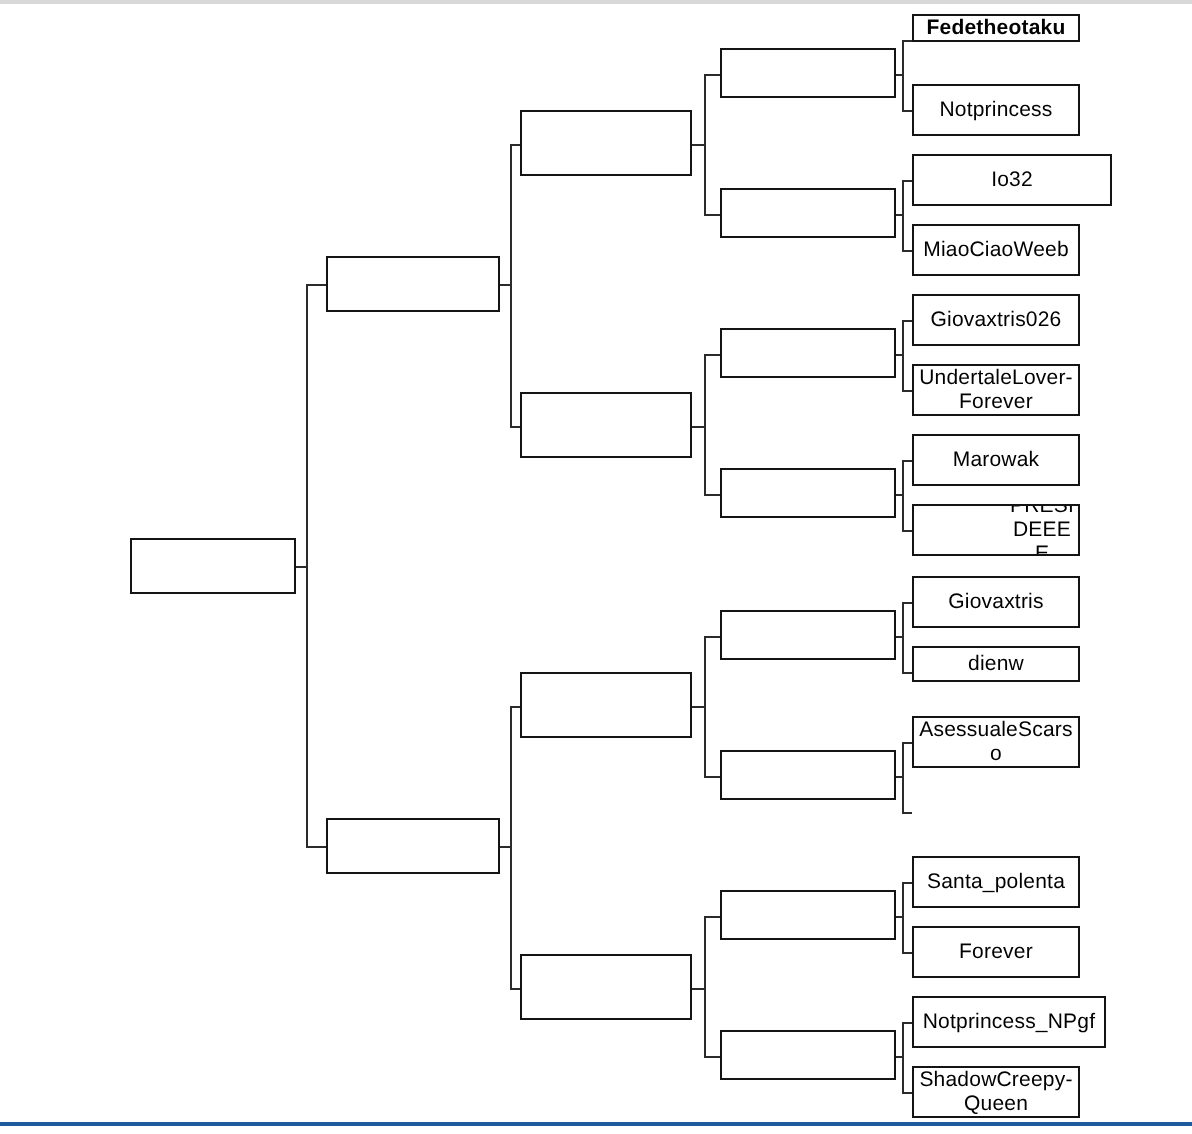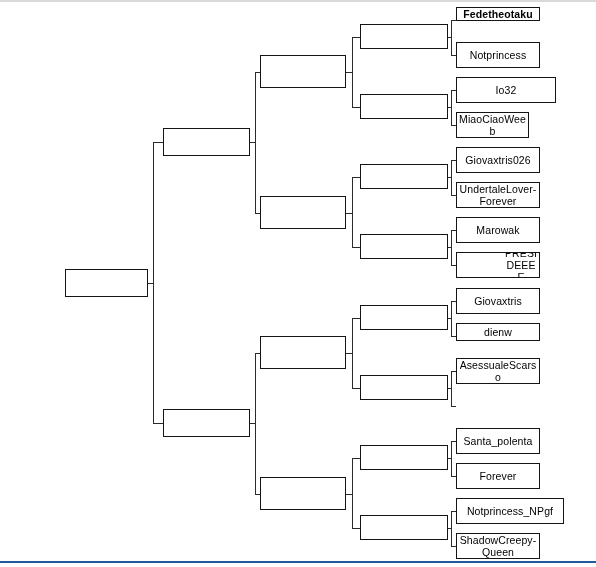--- a/index.html
+++ b/index.html
@@ -139,21 +139,21 @@
 
   <div class="node-box" style="left:456px; top:7px;  width:84px; height:14px;font-weight:bold;">
       <span class="leaf-label">Fedetheotaku</span>
     </div>
   <div class="node-box" style="left:456px; top:42px; width:84px; height:26px;">
       <span class="leaf-label">Notprincess</span>
     </div>
   <div class="node-box" style="left:456px; top:77px; width:100px; height:26px;">
       <span class="leaf-label">Io32</span>
     </div>
-  <div class="node-box" style="left:456px; top:112px;width:73px; height:26px;">
+  <div class="node-box" style="left:456px; top:112px;width:84px; height:26px;">
       <span class="leaf-label">MiaoCiaoWeeb</span>
     </div>
 
   <div class="node-box" style="left:456px; top:147px;width:84px; height:26px;">
       <span class="leaf-label">Giovaxtris026</span>
     </div>
   <div class="node-box" style="left:456px; top:182px;width:84px; height:26px;">
       <span class="leaf-label">UndertaleLover-Forever</span>
     </div>
   <div class="node-box" style="left:456px; top:217px;width:84px; height:26px;">
@@ -172,21 +172,21 @@
   <div class="node-box" style="left:456px; top:358px;width:84px; height:26px;">
       <span class="leaf-label">AsessualeScarso</span>
     </div>
 
   <div class="node-box" style="left:456px; top:428px;width:84px; height:26px;">
       <span class="leaf-label">Santa_polenta</span>
     </div>
   <div class="node-box" style="left:456px; top:463px;width:84px; height:26px;">
       <span class="leaf-label">Forever</span>
     </div>
-  <div class="node-box" style="left:456px; top:498px;width:108px; height:26px;align-items:center;">
+  <div class="node-box" style="left:456px; top:498px;width:97px; height:26px;align-items:center;">
       <span class="leaf-label">Notprincess_NPgf</span>
     </div>
   <div class="node-box" style="left:456px; top:533px;width:84px; height:26px;justify-content:center;">
       <span class="leaf-label">ShadowCreepy-Queen</span>
     </div>
 
   <div class="node-box empty-slot" style="left:360px; top:24px;  width:88px; height:25px;">
       <span class="leaf-label"></span>
     </div>
   <div class="node-box empty-slot" style="left:360px; top:94px;  width:88px; height:25px;">

